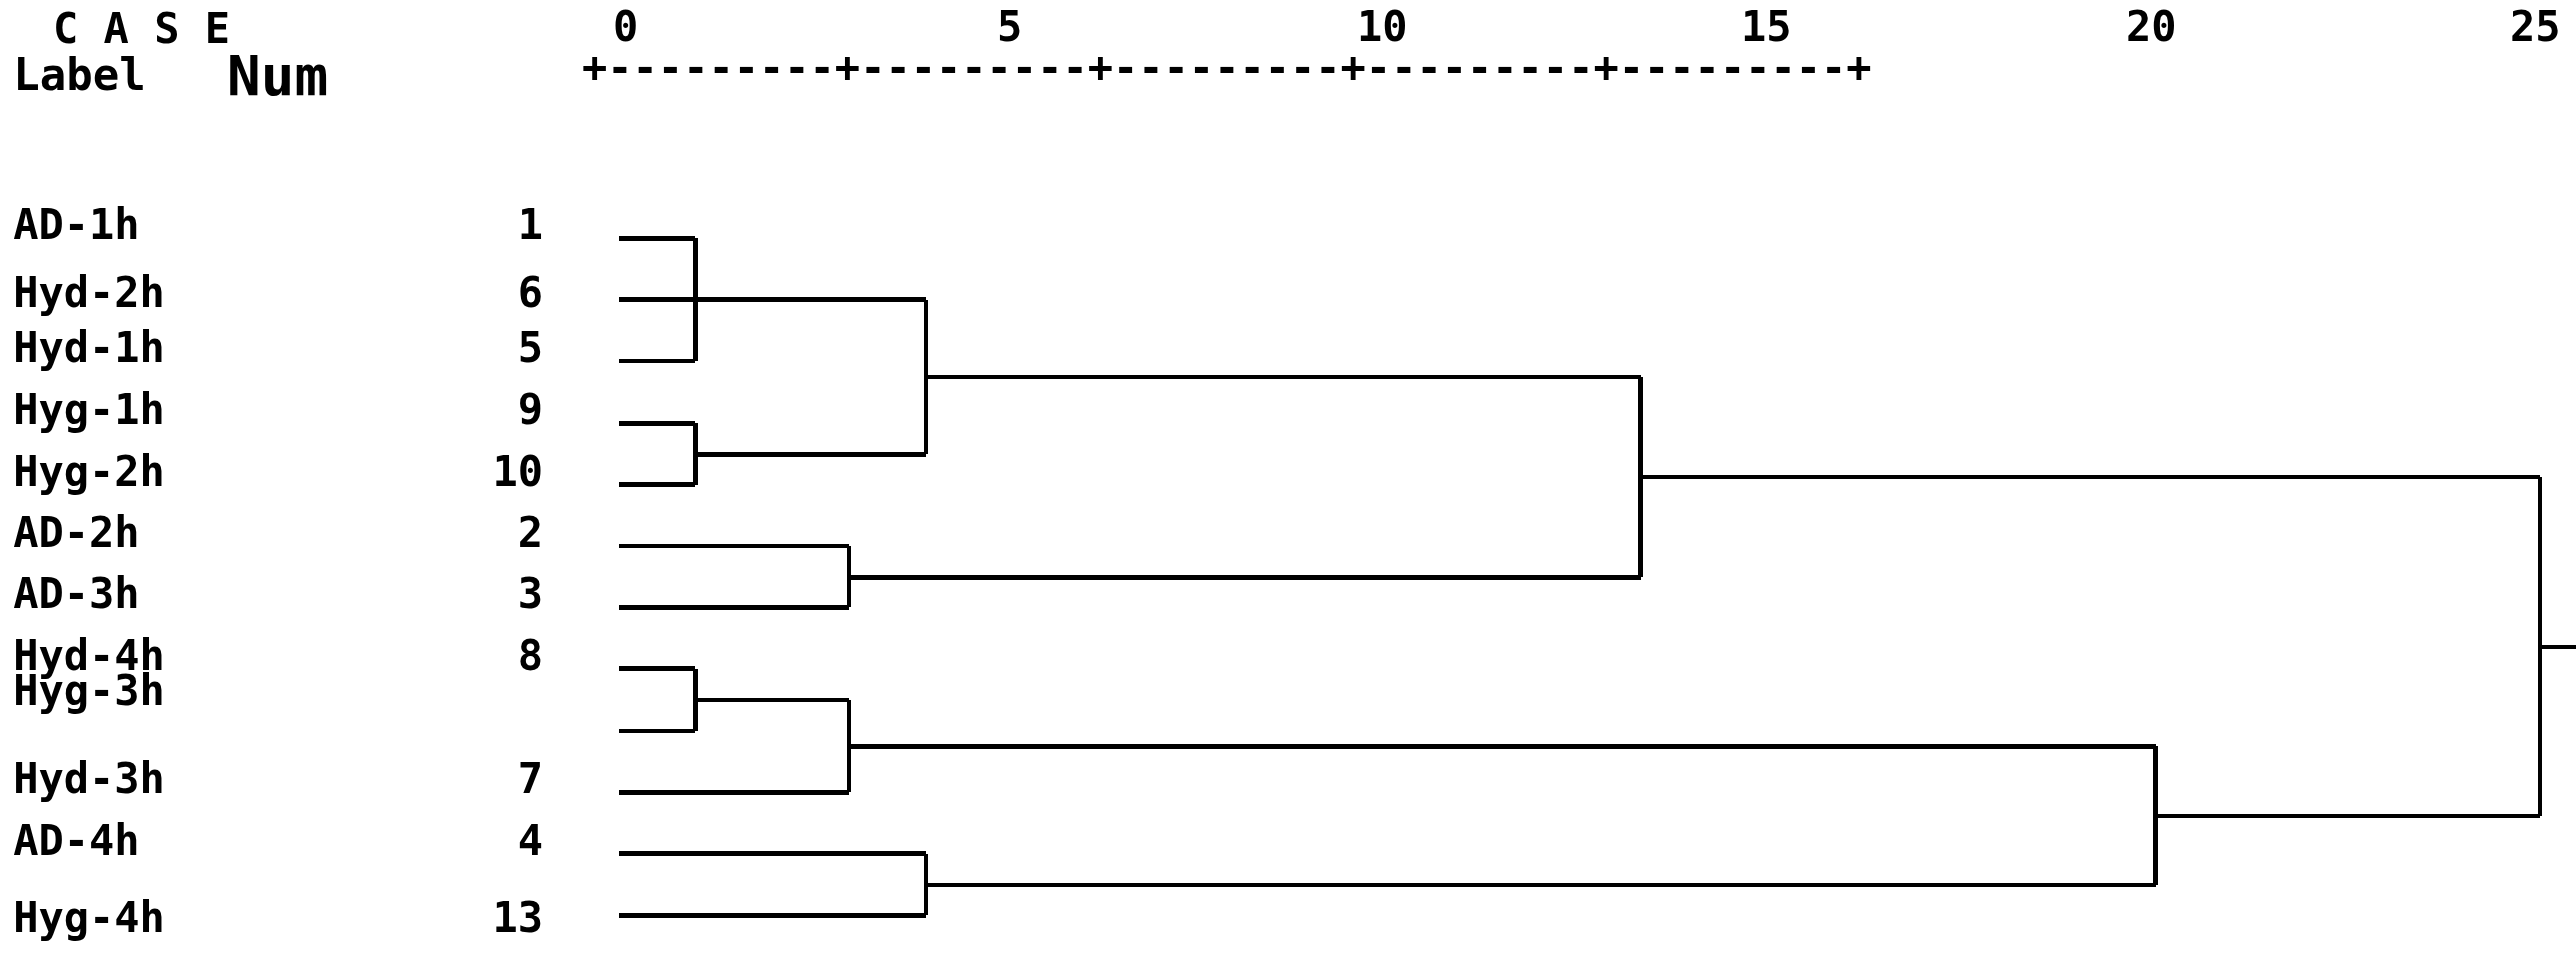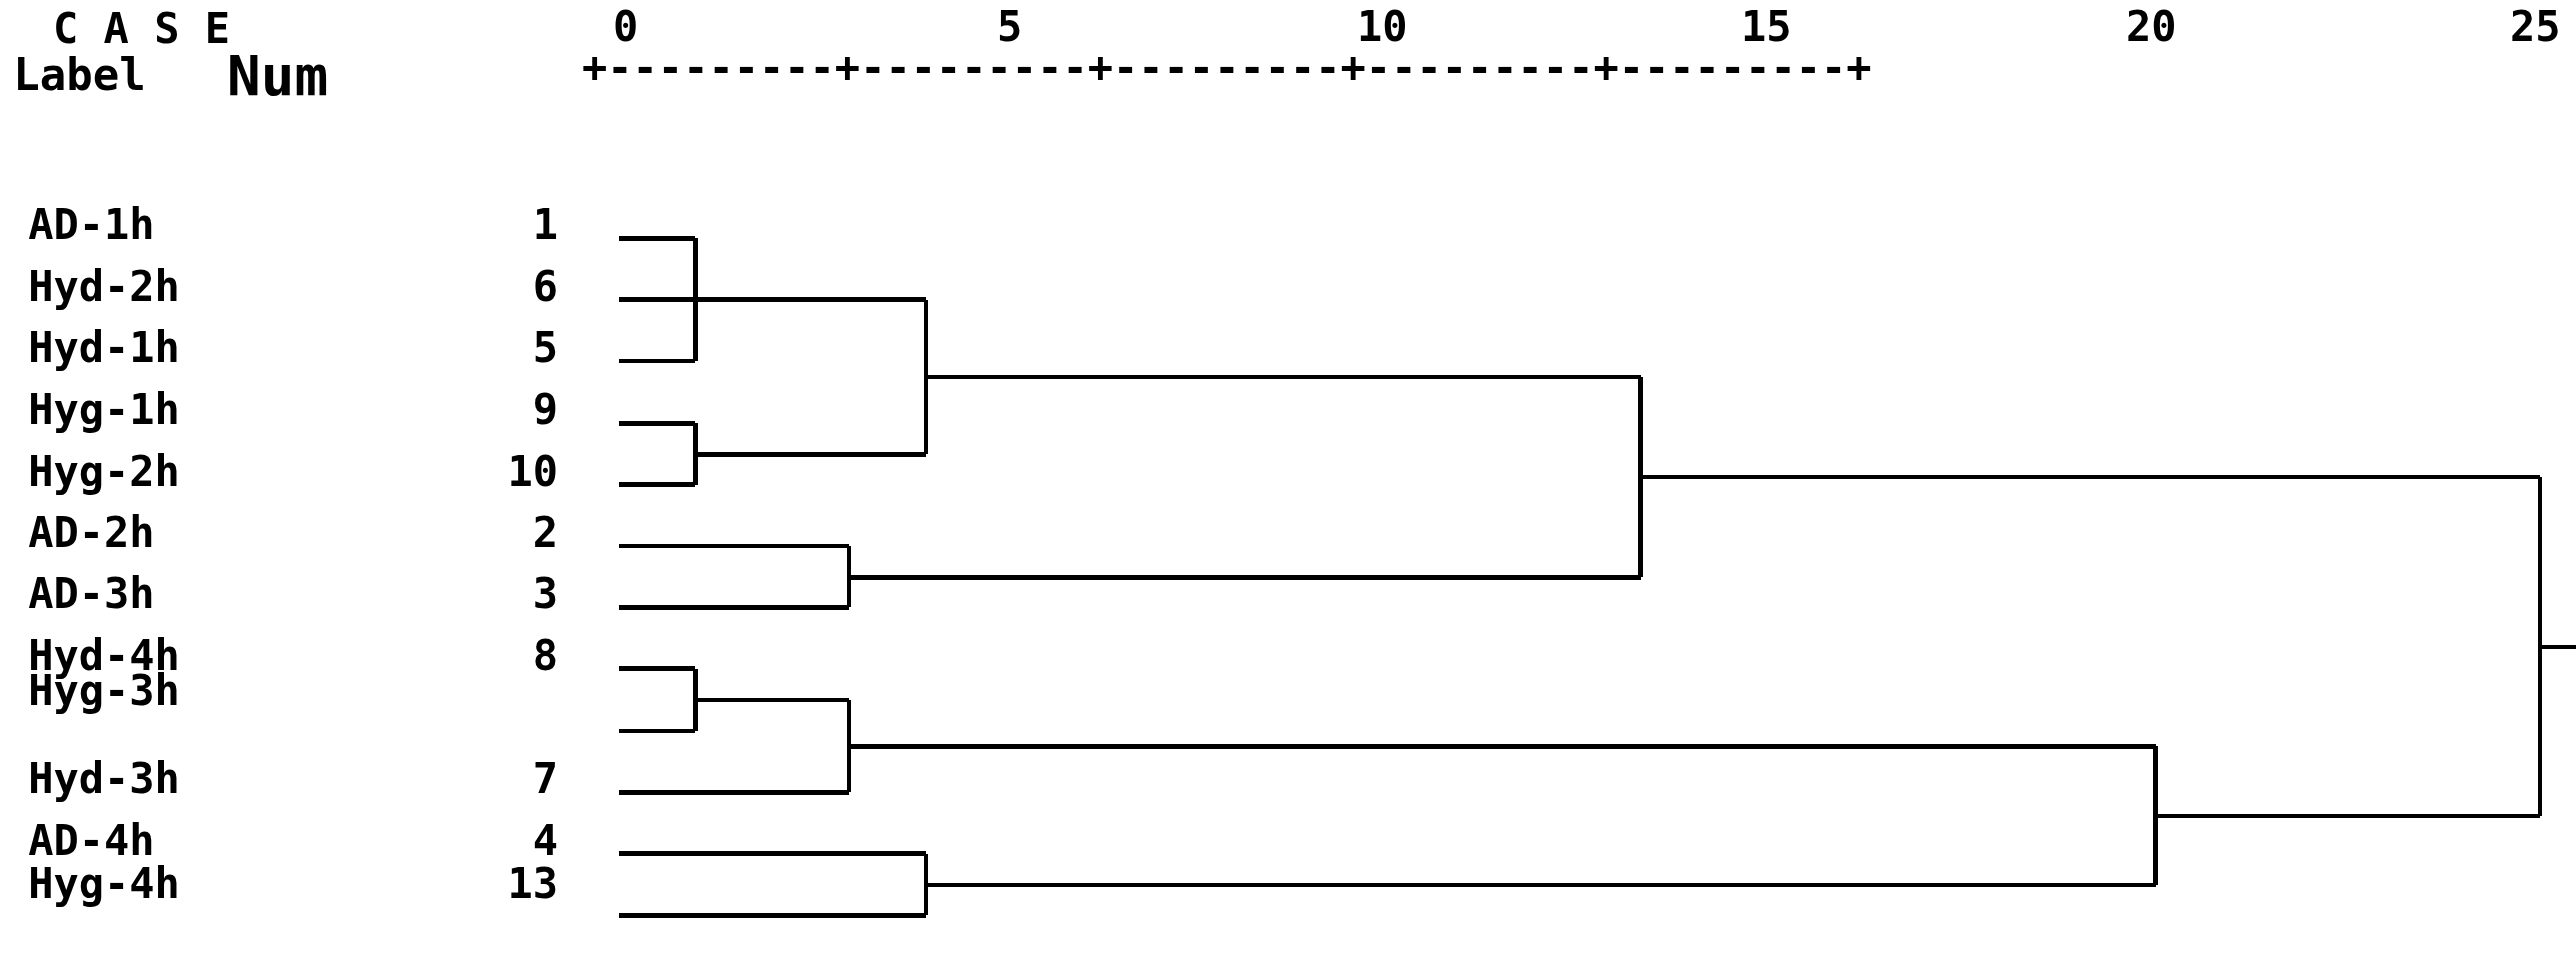--- a/index.html
+++ b/index.html
@@ -13,21 +13,21 @@
   
   #hdr-case{position:absolute;left:53px;top:3.8px;font-size:42px;letter-spacing:0;}
   #hdr-label{position:absolute;left:13.2px;top:49px;font-size:44px;}
   #hdr-num{position:absolute;left:227px;top:43px;font-size:56px;}
   #hdr-axisline{position:absolute;left:582px;top:43px;font-size:42px;}
 
   
   .tick-num{position:absolute;top:1.9px;font-size:42px;}
 
   
-  .leaf-row{position:absolute;left:0;width:623px;height:55px;margin-left:15px;}
+  .leaf-row{position:absolute;left:0;width:623px;height:55px;}
   .leaf-label{position:absolute;left:13.2px;top:0;font-size:42px;}
   .leaf-num{position:absolute;left:236px;top:0;width:307px;text-align:right;font-size:42px;}
 
   
   #tree{position:absolute;left:0;top:0;width:2576px;height:973px;}
   #tree line{stroke:#000;stroke-width:5;shape-rendering:crispEdges;}
 </style>
 </head>
 <body>
 
@@ -45,21 +45,21 @@
       <div class="mono tick-num" style="left: 1741px;">15</div>
       <div class="mono tick-num" style="left: 2126px;">20</div>
       <div class="mono tick-num" style="left: 2510px;">25</div>
     </div>
 
   <div id="leaves">
       <div class="leaf-row" style="top: 200px;">
         <div class="mono leaf-label">AD-1h</div>
         <div class="mono leaf-num">1</div>
       </div>
-      <div class="leaf-row" style="top: 262px;">
+      <div class="leaf-row" style="top: 268px;">
         <div class="mono leaf-label">Hyd-2h</div>
         <div class="mono leaf-num">6</div>
       </div>
       <div class="leaf-row" style="top: 323px;">
         <div class="mono leaf-label">Hyd-1h</div>
         <div class="mono leaf-num">5</div>
       </div>
       <div class="leaf-row" style="top: 385px;">
         <div class="mono leaf-label">Hyg-1h</div>
         <div class="mono leaf-num">9</div>
@@ -84,21 +84,21 @@
         <div class="mono leaf-label">Hyg-3h</div>
       </div>
       <div class="leaf-row" style="top: 754px;">
         <div class="mono leaf-label">Hyd-3h</div>
         <div class="mono leaf-num">7</div>
       </div>
       <div class="leaf-row" style="top: 816px;">
         <div class="mono leaf-label">AD-4h</div>
         <div class="mono leaf-num">4</div>
       </div>
-      <div class="leaf-row" style="top: 859px;">
+      <div class="leaf-row" style="top: 893px;">
         <div class="mono leaf-label">Hyg-4h</div>
         <div class="mono leaf-num">13</div>
       </div>
     </div>
 
   <svg id="tree" viewBox="0 0 2728 1030" xmlns="http://www.w3.org/2000/svg">
       <line x1="655" y1="252" x2="736.4" y2="252"></line>
       <line x1="655" y1="317" x2="736.4" y2="317"></line>
       <line x1="655" y1="382" x2="736.4" y2="382"></line>
       <line x1="736.4" y1="252" x2="736.4" y2="382"></line>

